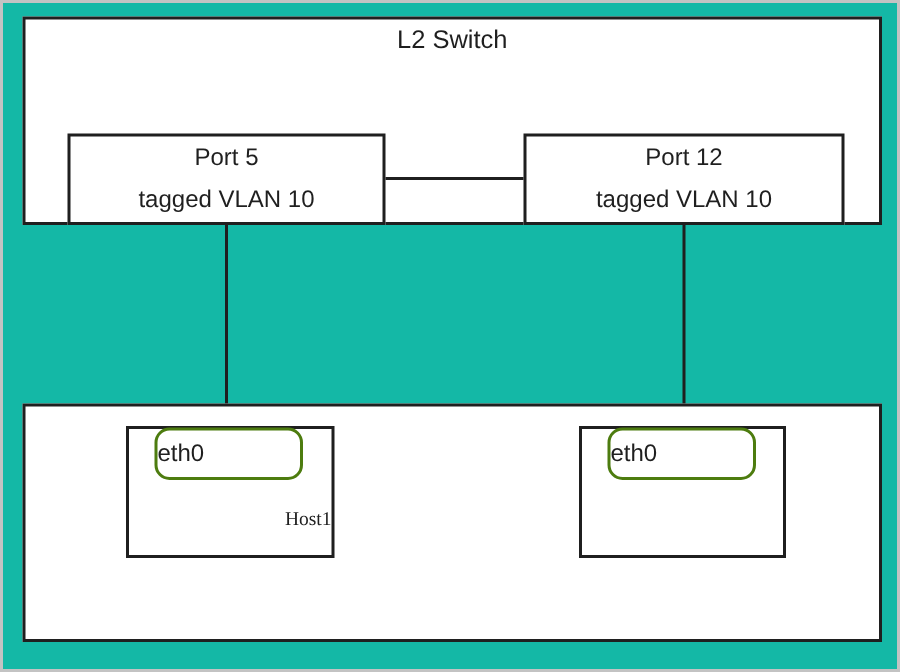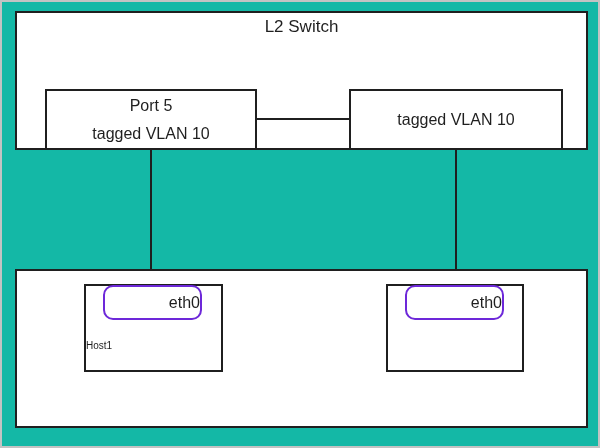--- a/index.html
+++ b/index.html
@@ -70,50 +70,52 @@
   }
   
   .host-left  { left: 67px;  top: 13px; width: 139px; height: 88px; }
   .host-right { left: 369px; top: 13px; width: 138px; height: 88px; }
   
   .eth-box {
     position: absolute;
     left: 17px; top: -1px;
     width: 99px; height: 35px;
     box-sizing: border-box;
-    border: 2px solid #6d28d9;
+    border: 2px solid #4d7c0f;
     border-radius: 10px;
     background: #ffffff;
     display: flex;
     align-items: center;
-    justify-content: flex-end;
+    justify-content: flex-start;
     font-size: 16px;
   }
   .host-label {
     position: absolute;
     left: 0; right: 0; top: 50px;
-    text-align: left;
-    font-size: 10px;
+    text-align: right;
+    font-size: 13px;
     line-height: 20px;
+    font-family: Liberation Serif, serif;
   }
 </style>
 </head>
 <body>
 
 <div class="canvas">
 
   <div class="box switch-box">
     <div class="switch-title">L2 Switch</div>
 
     <div class="box port-box port-left">
       <div>Port 5</div>
       <div>tagged VLAN 10</div>
     </div>
 
     <div class="box port-box port-right">
+      <div>Port 12</div>
       <div>tagged VLAN 10</div>
     </div>
 
     <div class="port-link"></div>
   </div>
 
   <div class="vlink vlink-left"></div>
   <div class="vlink vlink-right"></div>
 
   <div class="box cluster-box">

